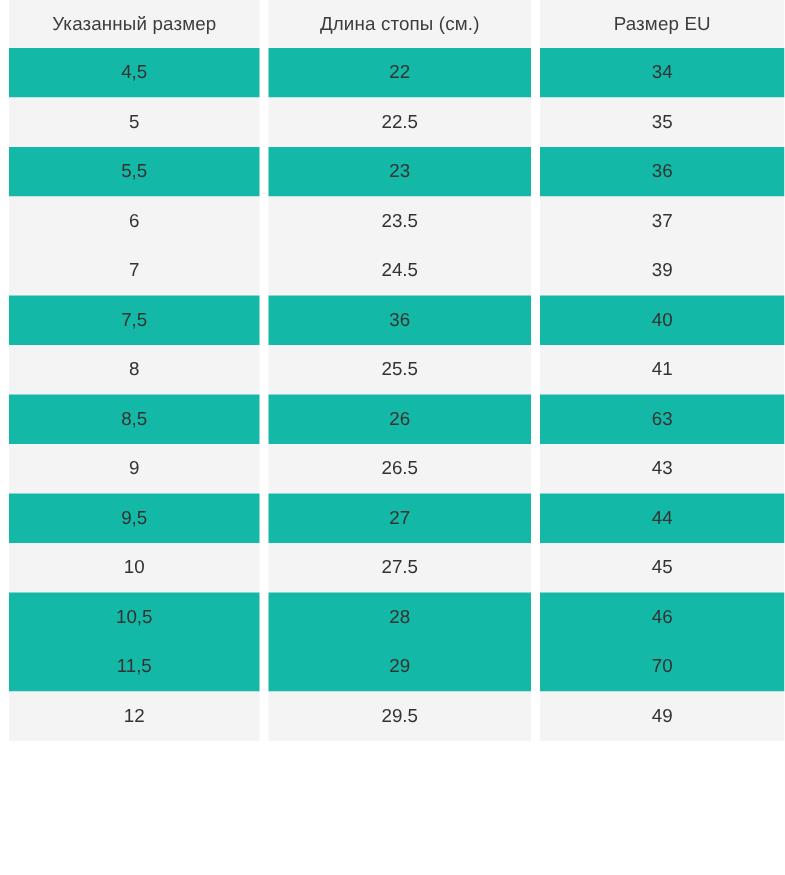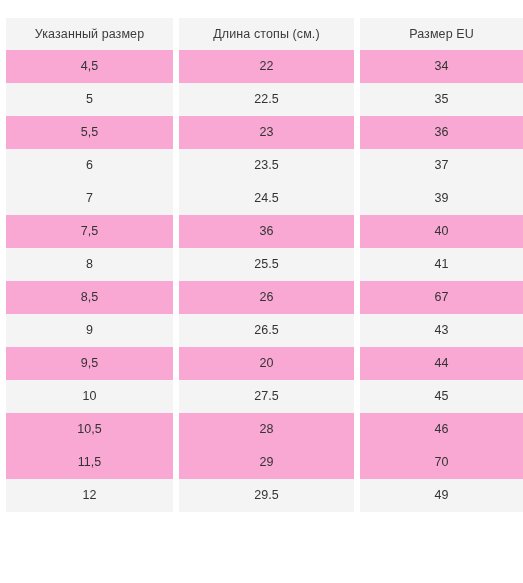--- a/index.html
+++ b/index.html
@@ -39,29 +39,29 @@
     letter-spacing: 0.1px;
   }
 
   .size-table td {
     height: 33px;
     line-height: 33px;
     padding: 0;
     text-align: center;
     font-size: 12.5px;
     color: #333333;
-    background: #f9a8d4;
+    background: #14b8a6;
   }
 
   .size-table tbody tr.row-shaded td {
     background: #f4f4f4;
   }
 
   .table-wrap {
-    padding-top: 18px;
+    padding-top: 0;
   }
 </style>
 </head>
 <body>
 
 <div class="table-wrap">
   <table class="size-table">
     <colgroup>
       <col class="col-size">
       <col class="col-length">
@@ -106,30 +106,30 @@
           <td>40</td>
         </tr>
         <tr class="row-shaded">
           <td>8</td>
           <td>25.5</td>
           <td>41</td>
         </tr>
         <tr>
           <td>8,5</td>
           <td>26</td>
-          <td>67</td>
+          <td>63</td>
         </tr>
         <tr class="row-shaded">
           <td>9</td>
           <td>26.5</td>
           <td>43</td>
         </tr>
         <tr>
           <td>9,5</td>
-          <td>20</td>
+          <td>27</td>
           <td>44</td>
         </tr>
         <tr class="row-shaded">
           <td>10</td>
           <td>27.5</td>
           <td>45</td>
         </tr>
         <tr>
           <td>10,5</td>
           <td>28</td>

